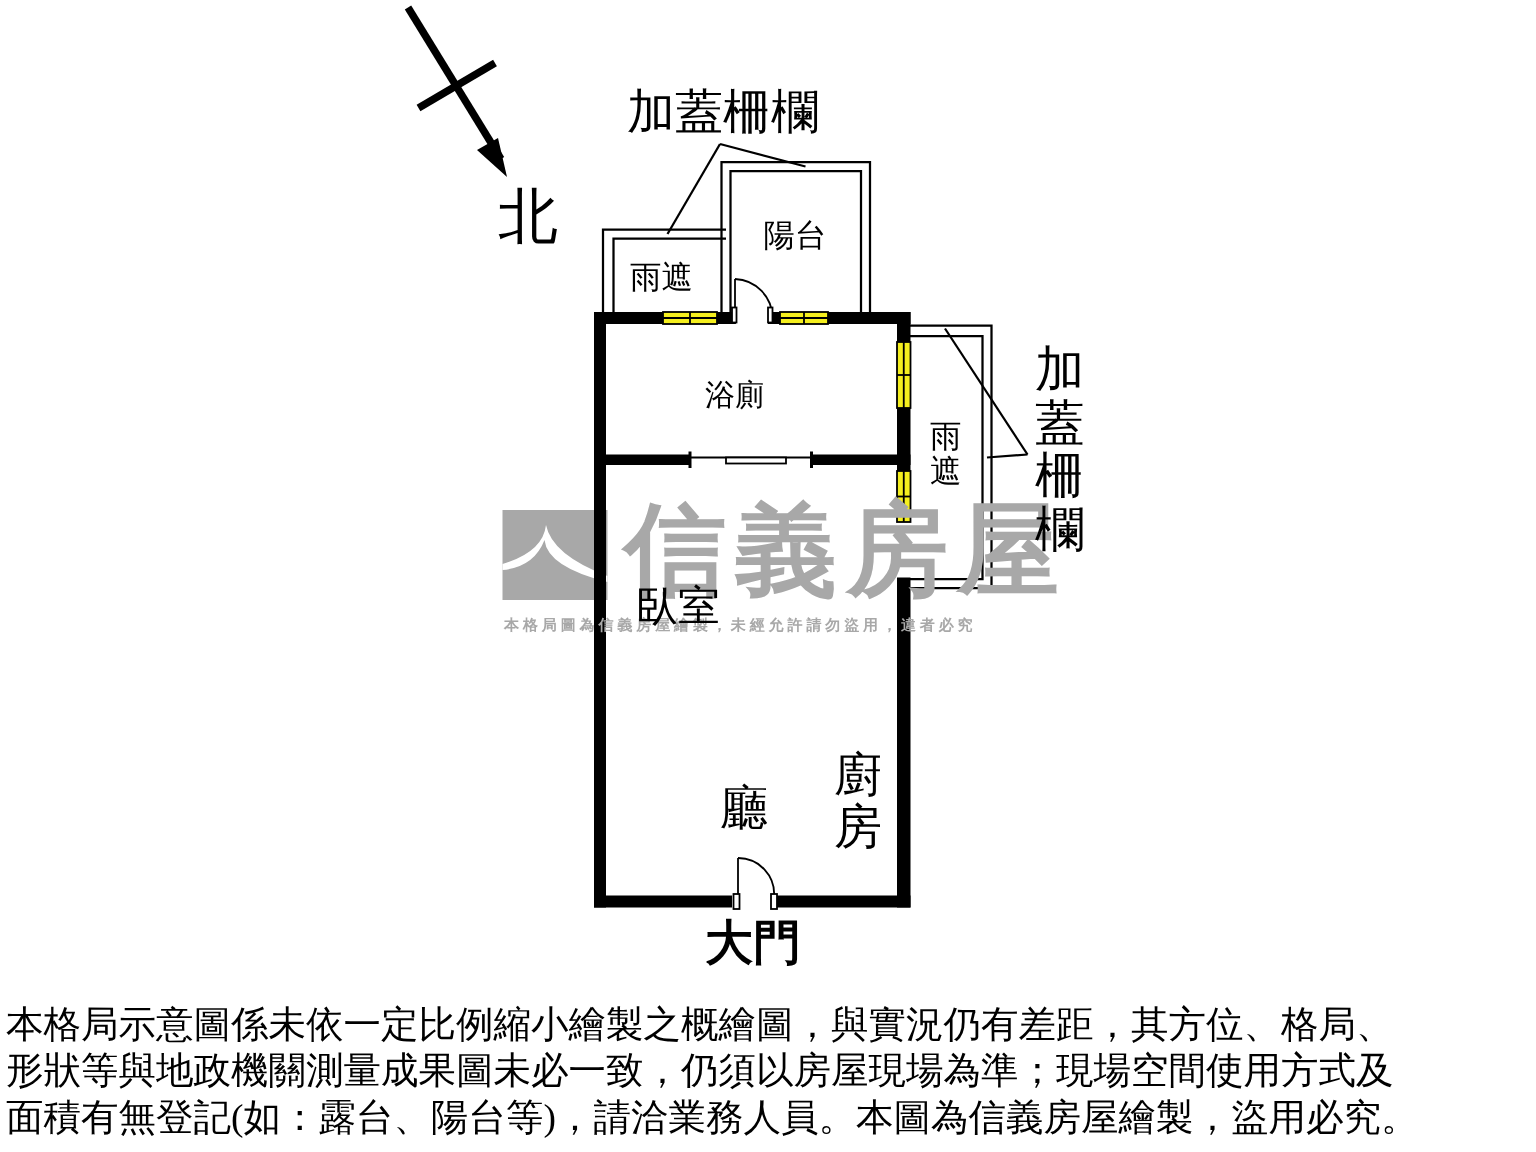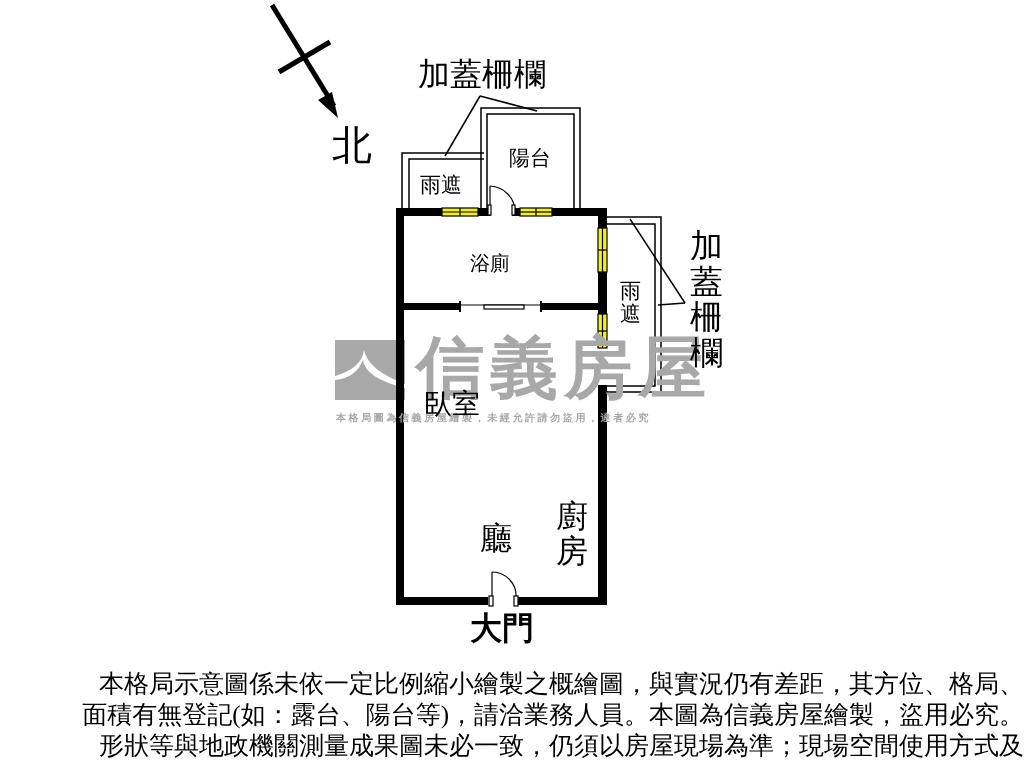--- a/index.html
+++ b/index.html
@@ -1,21 +1,21 @@
 <!DOCTYPE html>
 <html><head>
 <meta charset="utf-8">
 <style>
   html, body { margin:0; padding:0; background:#ffffff; }
   body { width:1024px; height:768px; position:relative; overflow:hidden; font-family:"DejaVu Serif","Liberation Serif",serif; }
   #plan { position:absolute; left:0; top:0; width:1024px; height:660px; }
   .lbl { position:absolute; color:#000; white-space:nowrap; line-height:1; }
   .vlbl { position:absolute; color:#000; line-height:1.08; width:1em; text-align:center; }
   .wm-text { position:absolute; color:#a8a8a8; font-family:"DejaVu Sans","Liberation Sans",sans-serif; white-space:nowrap; line-height:1;font-weight:bold; }
-  #disclaimer { position:absolute; left:4px; top:668px; width:1020px; font-size:25px; line-height:31px; color:#000; font-family:"Liberation Serif","DejaVu Serif",serif;text-align:right; }
+  #disclaimer { position:absolute; left:4px; top:668px; width:1020px; font-size:25px; line-height:31px; color:#000; font-family:"Liberation Serif","DejaVu Serif",serif; }
   #disclaimer div { white-space:nowrap; }
 </style>
 </head>
 <body>
 
 <div id="plan">
   <svg width="1024" height="660" viewBox="0 0 1024 660" xmlns="http://www.w3.org/2000/svg">
 
     <g>
       <rect x="335" y="340" width="70" height="60" fill="#a8a8a8"></rect>
@@ -110,15 +110,15 @@
   <div class="lbl" style="left:470px; top:253px; font-size:20px;">浴廁</div>
   <div class="vlbl" style="left:620px; top:280px; font-size:21px;">雨遮</div>
   <div class="lbl" style="left:424px; top:390px; font-size:28px;">臥室</div>
   <div class="lbl" style="left:480px; top:522px; font-size:32px;">廳</div>
   <div class="vlbl" style="left:556px; top:499px; font-size:32px;">廚房</div>
   <div class="lbl" style="left:470px; top:612px; font-size:32px;font-weight:bold;">大門</div>
 </div>
 
 <div id="disclaimer">
   <div>本格局示意圖係未依一定比例縮小繪製之概繪圖，與實況仍有差距，其方位、格局、</div>
+  <div>形狀等與地政機關測量成果圖未必一致，仍須以房屋現場為準；現場空間使用方式及</div>
   <div>面積有無登記(如：露台、陽台等)，請洽業務人員。本圖為信義房屋繪製，盜用必究。</div>
-  <div>形狀等與地政機關測量成果圖未必一致，仍須以房屋現場為準；現場空間使用方式及</div>
 </div>
 
 </body></html>

